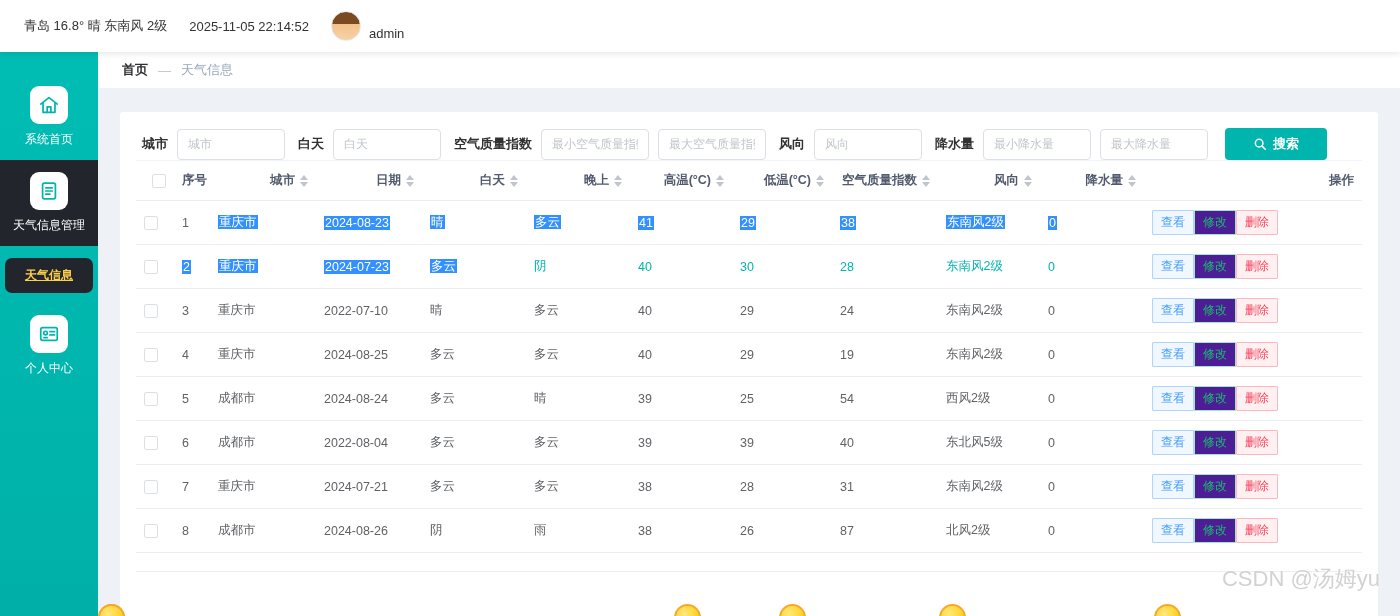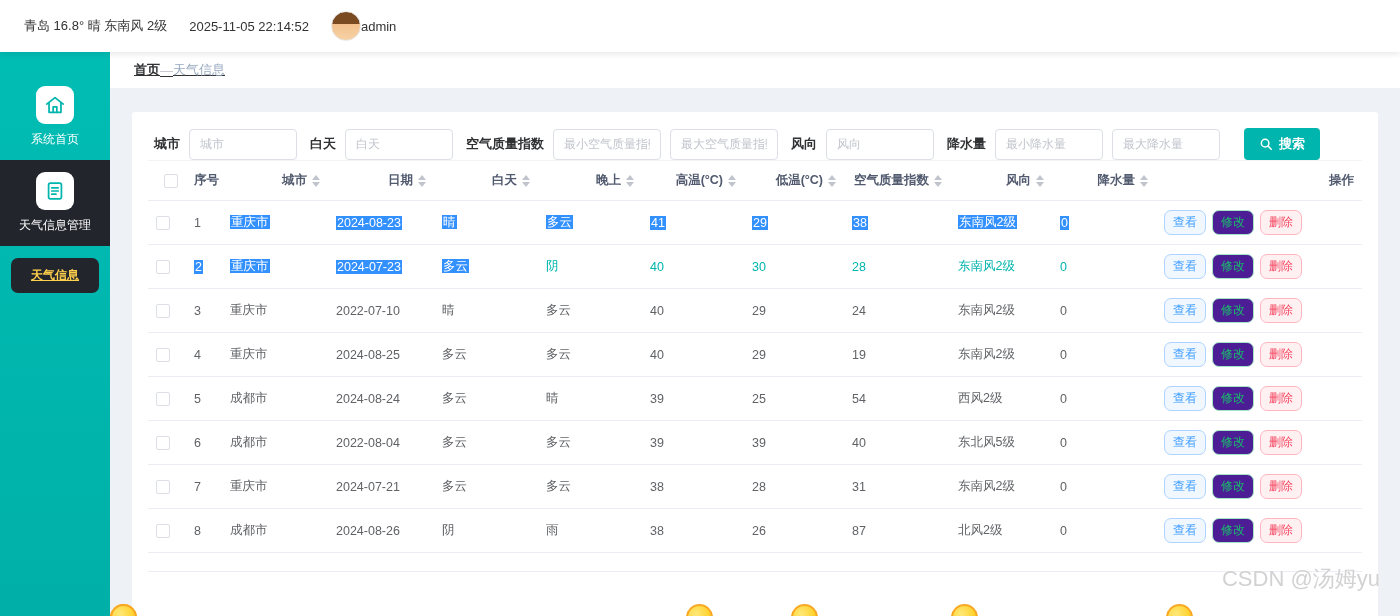--- a/index.html
+++ b/index.html
@@ -17,63 +17,63 @@
     padding: 0 26px 0 24px;
     box-shadow: 0 2px 6px rgba(0,21,41,.10);
   }
   .app-title { font-size: 17px; font-weight: 700; color: #17233d; letter-spacing: .5px; }
   .topbar-right { display: flex; align-items: center; gap: 22px; font-size: 13px; color: #333; }
   .avatar {
     width: 30px; height: 30px; border-radius: 50%;
     background: linear-gradient(180deg, #7a4a21 0%, #7a4a21 42%, #f4c18c 42%, #f6d2a6 100%);
     border: 1px solid #e8e8e8; display: inline-block;
   }
-  .user-wrap { display: flex; align-items: center; cursor: pointer; }
+  .user-wrap { display: flex; align-items: flex-end; gap: 8px; cursor: pointer; }
   
   .layout { display: flex; height: 564px; }
   .sidebar {
-    width: 110px; background: linear-gradient(180deg, #00bdb4 0%, #00b0a8 100%);
+    width: 98px; background: linear-gradient(180deg, #00bdb4 0%, #00b0a8 100%);
     flex-shrink: 0; padding-top: 22px;
   }
   .side-item { text-align: center; padding: 12px 0; color: #fff; font-size: 12px; cursor: pointer; }
   .side-icon-box {
     width: 38px; height: 38px; background: #fff; border-radius: 9px;
     margin: 0 auto 7px; display: flex; align-items: center; justify-content: center;
   }
   .side-item.active-block { background: #23252d; }
   .side-sub {
     display: block; width: 88px; margin: 12px auto 10px; padding: 9px 0;
     background: #23252d; border-radius: 7px; text-align: center;
     color: #ffd04b; font-size: 12px; font-weight: 700; text-decoration: underline; cursor: pointer;
   }
   .main { flex: 1; position: relative; overflow: hidden; background: #eef1f5; }
   
   .breadcrumb {
     height: 36px; background: #fff; display: flex; align-items: center;
-    padding-left: 24px; font-size: 13px; text-decoration: underline;
+    gap: 10px; padding-left: 24px; font-size: 13px;
   }
   .bc-home { font-weight: 700; color: #303133; }
   .bc-sep { color: #c0c4cc; }
   .bc-cur { color: #97a8be; }
   
   .panel {
     margin: 24px 22px 0 22px; background: #fff; border-radius: 3px;
     padding: 16px 12px 10px 12px; min-height: 560px; position: relative;
   }
   
   .filters { display: flex; align-items: center; gap: 9px; padding-left: 6px; flex-wrap: nowrap; }
   .filters label { font-size: 13px; font-weight: 700; color: #303133; white-space: nowrap; margin-left: 4px; }
   .filters input {
     width: 108px; height: 31px; border: 1px solid #dcdfe6; border-radius: 4px;
     padding: 0 10px; font-size: 12px; color: #606266; outline: none;
     font-family: "Liberation Sans", "DejaVu Sans", sans-serif;
   }
   .filters input::placeholder { color: #c0c4cc; }
   .search-btn {
-    height: 32px; padding: 0 15px; margin-left: 15px;
+    height: 32px; padding: 0 28px; margin-left: 8px;
     background: #00b5ad; color: #fff; border: none; border-radius: 4px;
     font-size: 13px; font-weight: 700; display: flex; align-items: center; gap: 6px; cursor: pointer;
   }
   
   .toolbar { display: flex; gap: 8px; margin: 16px 0 18px 6px; }
   .tbtn {
     height: 28px; padding: 0 11px; background: #fff; border-radius: 4px;
     font-size: 12px; cursor: pointer;
     font-family: "Liberation Sans", "DejaVu Sans", sans-serif;
   }
@@ -90,21 +90,21 @@
   tr.current-row td { color: #00b5ad; }
   .hl { background: #3390ff; color: #fff; padding: 0 1px; }
   .cb {
     display: inline-block; width: 14px; height: 14px; border: 1px solid #dcdfe6;
     border-radius: 2px; background: #fff; vertical-align: middle; cursor: pointer;
   }
   .sort { display: inline-flex; flex-direction: column; margin-left: 5px; vertical-align: middle; cursor: pointer; }
   .sort .up   { width: 0; height: 0; border-left: 4px solid transparent; border-right: 4px solid transparent; border-bottom: 5px solid #c0c4cc; margin-bottom: 2px; }
   .sort .down { width: 0; height: 0; border-left: 4px solid transparent; border-right: 4px solid transparent; border-top: 5px solid #c0c4cc; }
   .mini {
-    font-size: 12px; padding: 3px 8px; border-radius: 7px; margin-right: 6px; cursor: pointer;
+    font-size: 12px; padding: 3px 8px; border-radius: 1px; cursor: pointer;
     font-family: "Liberation Sans", "DejaVu Sans", sans-serif;
   }
   .mini.view { color: #409eff; border: 1px solid #aed4ff; background: #f0f7ff; }
   .mini.edit { color: #19be6b; border: 1px solid #a3e6c5; background: #4c1d95; }
   .mini.del  { color: #f5455f; border: 1px solid #ffb6c1; background: #fff0f2; }
   
   .sun {
     position: absolute; bottom: -15px; width: 27px; height: 27px; border-radius: 50%;
     background: radial-gradient(circle at 35% 35%, #ffe97a, #ffc400);
     border: 2px solid #f9a825;
@@ -156,20 +156,32 @@
             <line x1="8.5" y1="15.5" x2="13" y2="15.5"></line>
         </svg>
       </div>
       <div>天气信息管理</div>
     </div>
 
     <div class="side-sub">
       <span>天气信息</span>
     </div>
 
+    <div class="side-item">
+      <div class="side-icon-box">
+        <svg width="22" height="22" viewBox="0 0 24 24" fill="none" stroke="#00b5ad" stroke-width="1.9" stroke-linecap="round">
+          <rect x="3" y="5" width="18" height="14" rx="2"></rect>
+            <circle cx="8.2" cy="11" r="2"></circle>
+            <line x1="13" y1="9.5" x2="18" y2="9.5"></line>
+            <line x1="13" y1="13" x2="18" y2="13"></line>
+            <line x1="6.5" y1="16" x2="10" y2="16"></line>
+        </svg>
+      </div>
+      <div>个人中心</div>
+    </div>
   </aside>
 
   <main class="main">
     <div class="breadcrumb">
       <span class="bc-home">首页</span>
       <span class="bc-sep">—</span>
       <span class="bc-cur">天气信息</span>
     </div>
 
     <div class="panel">

